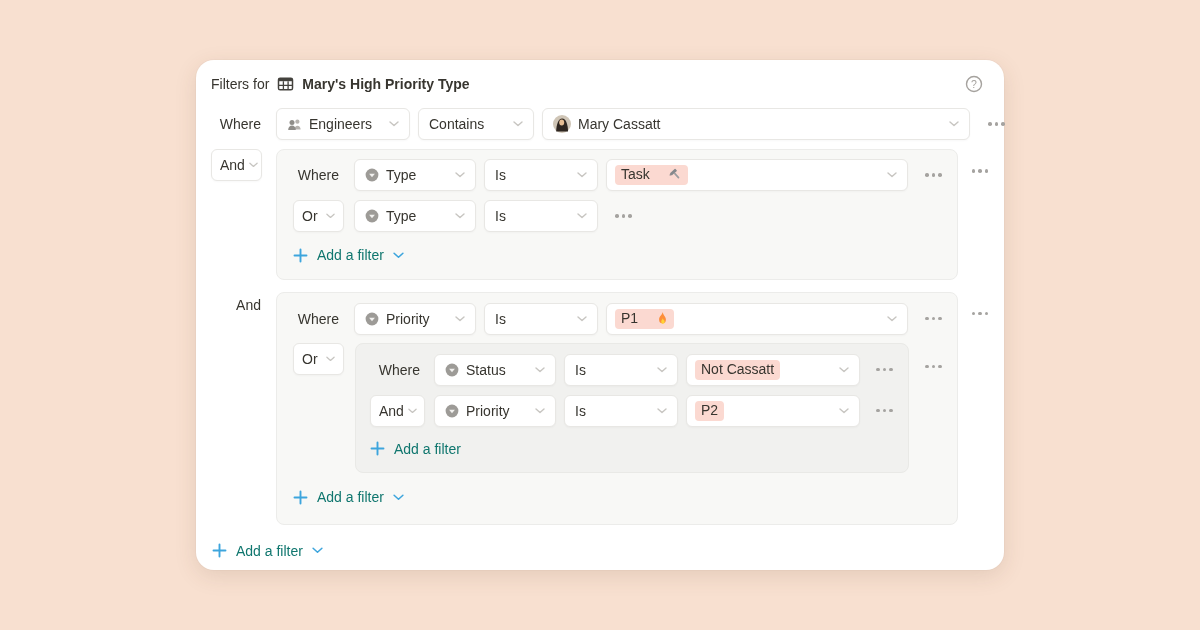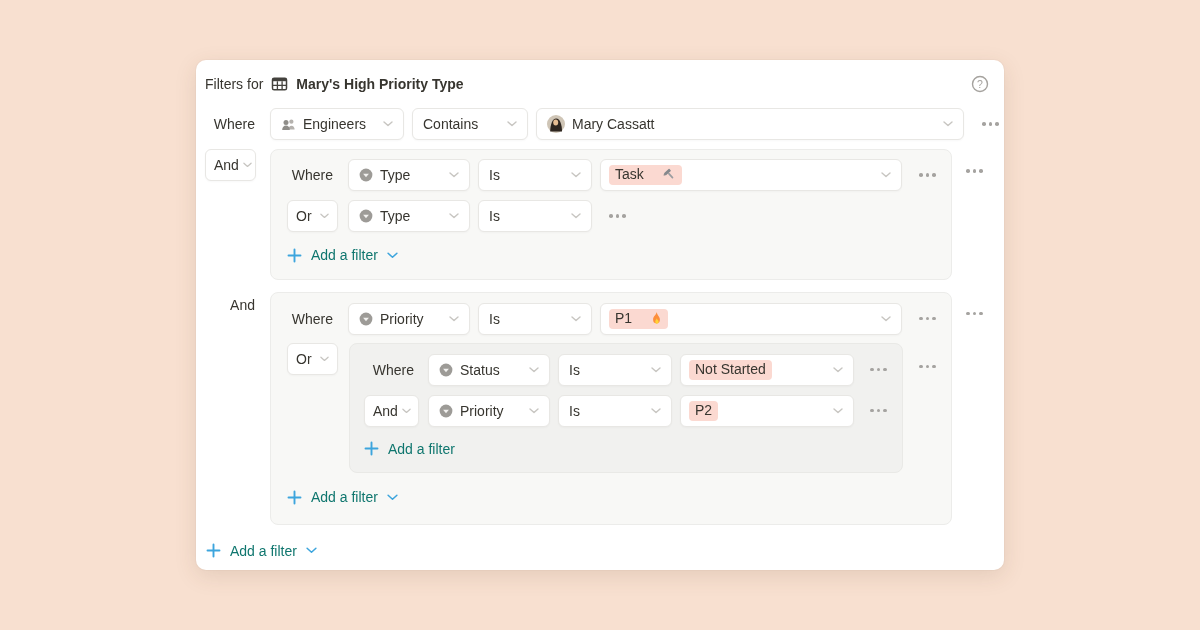--- a/index.html
+++ b/index.html
@@ -7,23 +7,23 @@
   body {
     background:#f8e0d0;
     font-family:"Liberation Sans", sans-serif;
     font-size:14px;
     color:#37352f;
     position:relative;
     overflow:hidden;
   }
   .card {
     position:absolute; left:196px; top:60px; width:808px; height:510px;
-    background:#ffffff; border-radius:10px;
+    background:#ffffff; border-radius:18px;
     box-shadow:0 6px 22px rgba(90,60,40,.13), 0 0 0 1px rgba(0,0,0,.02);
-    padding:0 8px;
+    padding:0 14px;
   }
   
   .hdr { display:flex; align-items:center; gap:8px; margin-top:12px; height:24px; padding-left:1px; }
   .hdr .title { font-weight:700; }
   .help-btn { margin-left:auto; margin-right:7px; display:flex; cursor:pointer; }
   
   .frow { display:flex; align-items:center; }
   .conn-col { width:52px; flex:none; display:flex; justify-content:flex-end; align-items:center; }
   .conn-text { padding-right:1px; }
   
@@ -349,21 +349,21 @@
                 </svg>
             </div>
             <div class="ctl w-op-sm">
               <span>Is</span>
               <svg class="chev" width="10" height="6" viewBox="0 0 10 6">
                   <path d="M1 1 L5 4.6 L9 1" fill="none" stroke="currentColor" stroke-width="1.4" stroke-linecap="round" stroke-linejoin="round"></path>
                 </svg>
             </div>
             <div class="ctl w-val-sm" style="padding-left:8px;">
               <span class="pill">
-                <span>Not Started</span>
+                <span>Not Cassatt</span>
               </span>
               <svg class="chev" width="10" height="6" viewBox="0 0 10 6">
                   <path d="M1 1 L5 4.6 L9 1" fill="none" stroke="currentColor" stroke-width="1.4" stroke-linecap="round" stroke-linejoin="round"></path>
                 </svg>
             </div>
             <div class="dots dots-row-sm">
                 <i></i>
                 <i></i>
                 <i></i>
               </div>

